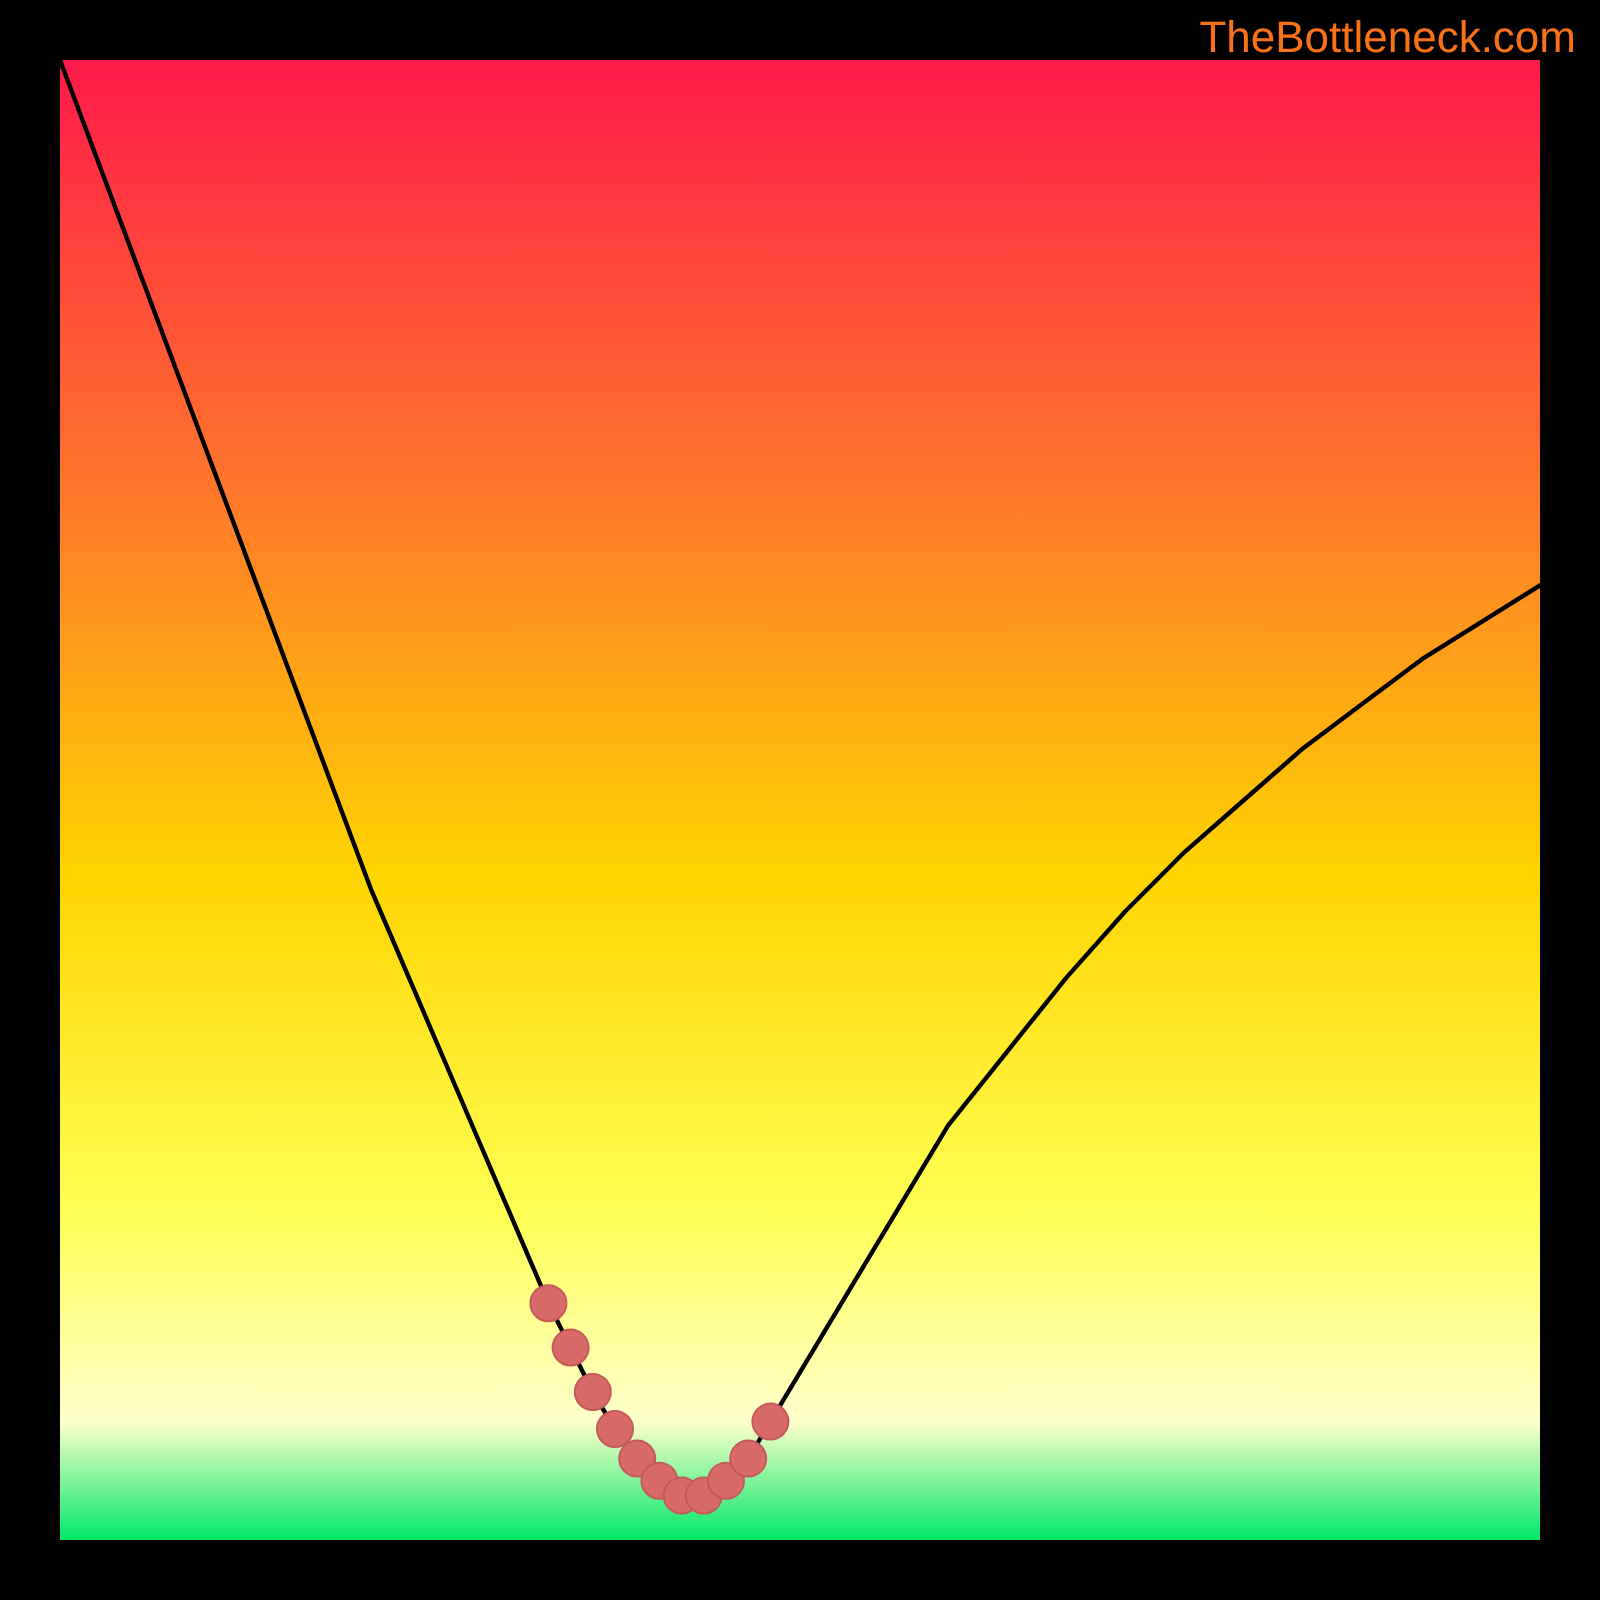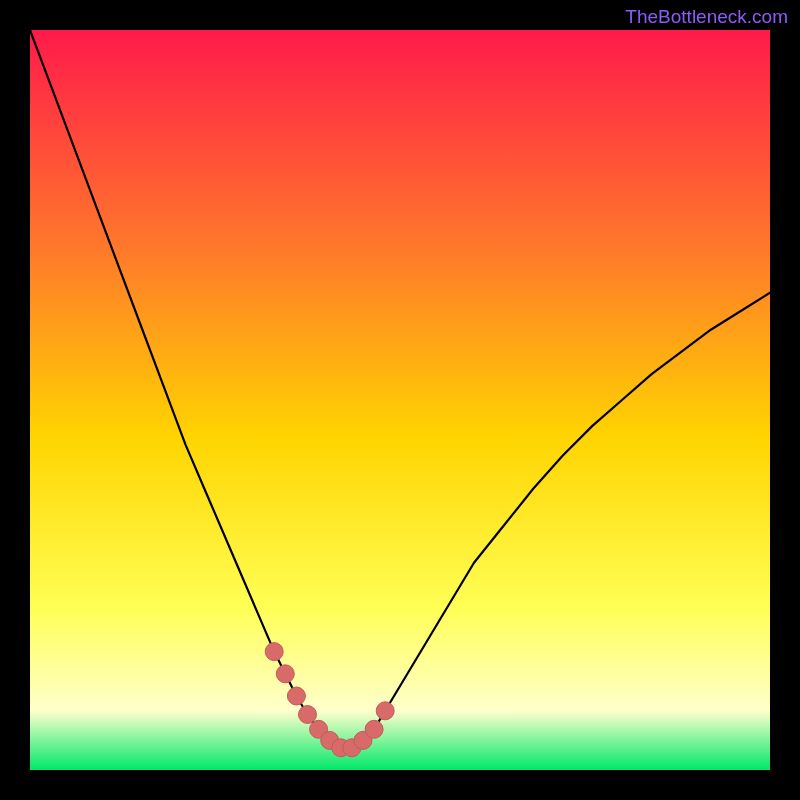--- a/index.html
+++ b/index.html
@@ -8,22 +8,22 @@
     width: 800px;
     height: 800px;
     background: #000;
     position: relative;
     font-family: Arial, Helvetica, sans-serif;
   }
   .watermark {
     position: absolute;
     top: 6px;
     right: 12px;
-    color: #8b5cf6;
-    font-size: 19px;
+    color: #f97316;
+    font-size: 22px;
     font-weight: 400;
     z-index: 10;
   }
   .plot-frame {
     position: absolute;
     left: 30px;
     top: 30px;
     width: 740px;
     height: 740px;
     background: #000;

